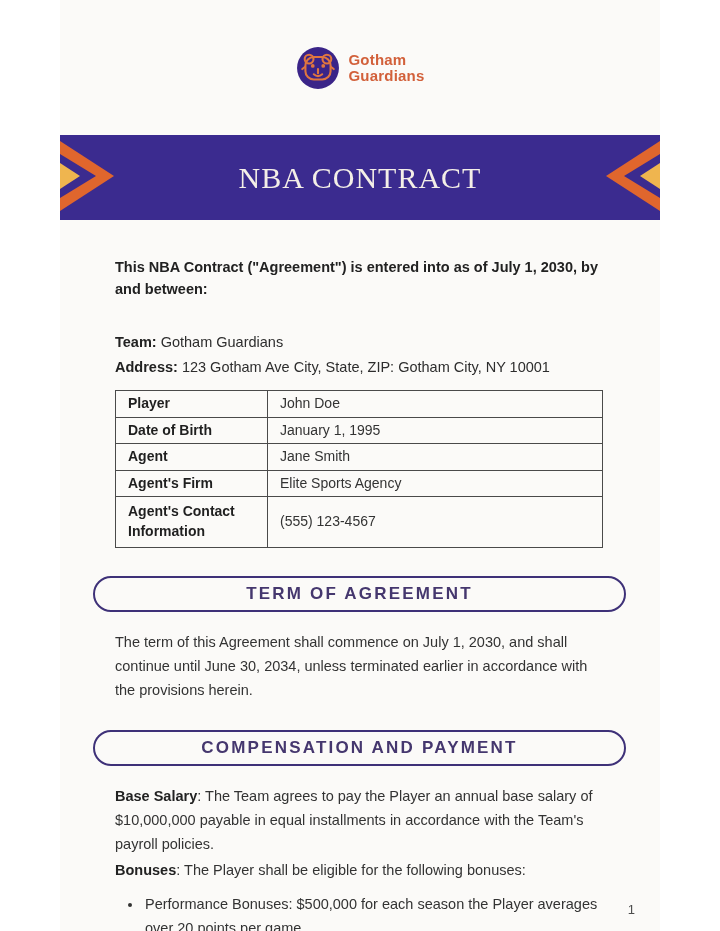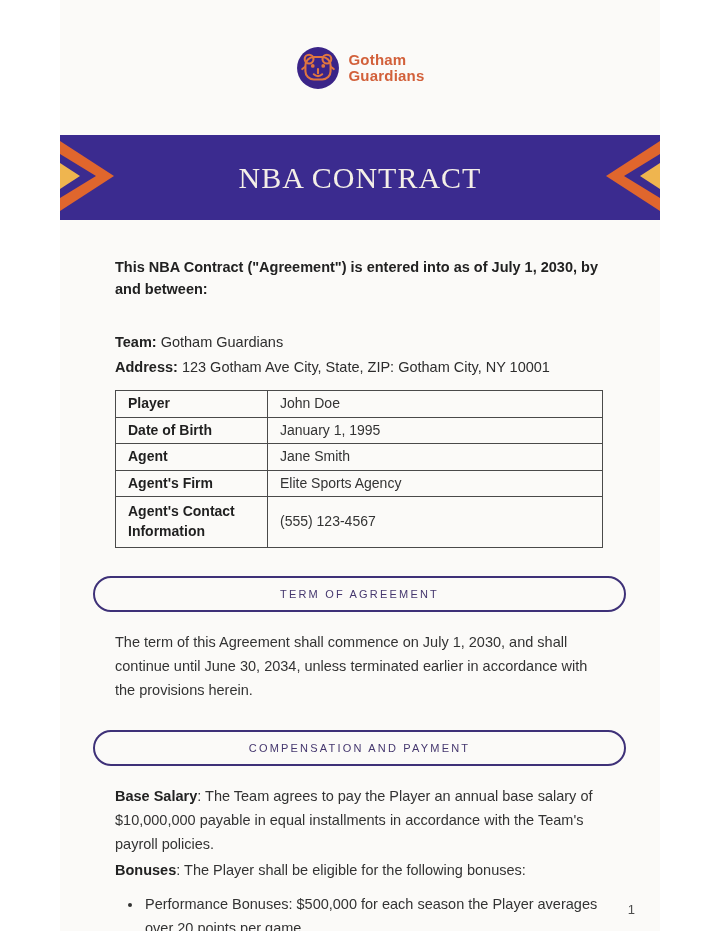--- a/index.html
+++ b/index.html
@@ -55,21 +55,21 @@
   td.cell-value{color:#333;margin-top:44px;}
   table.player-table tr:last-child td{padding-top:5px;padding-bottom:5px;}
   
   .section-pill{
     margin:28px -23px 0 -22px;height:36px;
     border:2px solid #3e3178;border-radius:18px;
     display:flex;align-items:center;justify-content:center;
     background:transparent;
   }
   .section-pill .pill-label{
-    font-size:11px;font-weight:normal;letter-spacing:2.2px;color:var(--section-purple);
+    font-size:17px;font-weight:bold;letter-spacing:2.2px;color:var(--section-purple);
   }
   .body-par{font-size:14.5px;line-height:24px;margin-top:18px;color:#333;}
   .body-par .lead{font-weight:bold;color:#222;}
   .bonus-par{margin-top:2px;}
   ul.bonus-list{margin:10px 0 0 28px;}
   ul.bonus-list li{font-size:14.5px;line-height:24px;color:#333;padding-left:2px;}
   
   .page-number{
     position:absolute;right:25px;bottom:14px;font-size:13px;color:#4d4d4d;
   }

